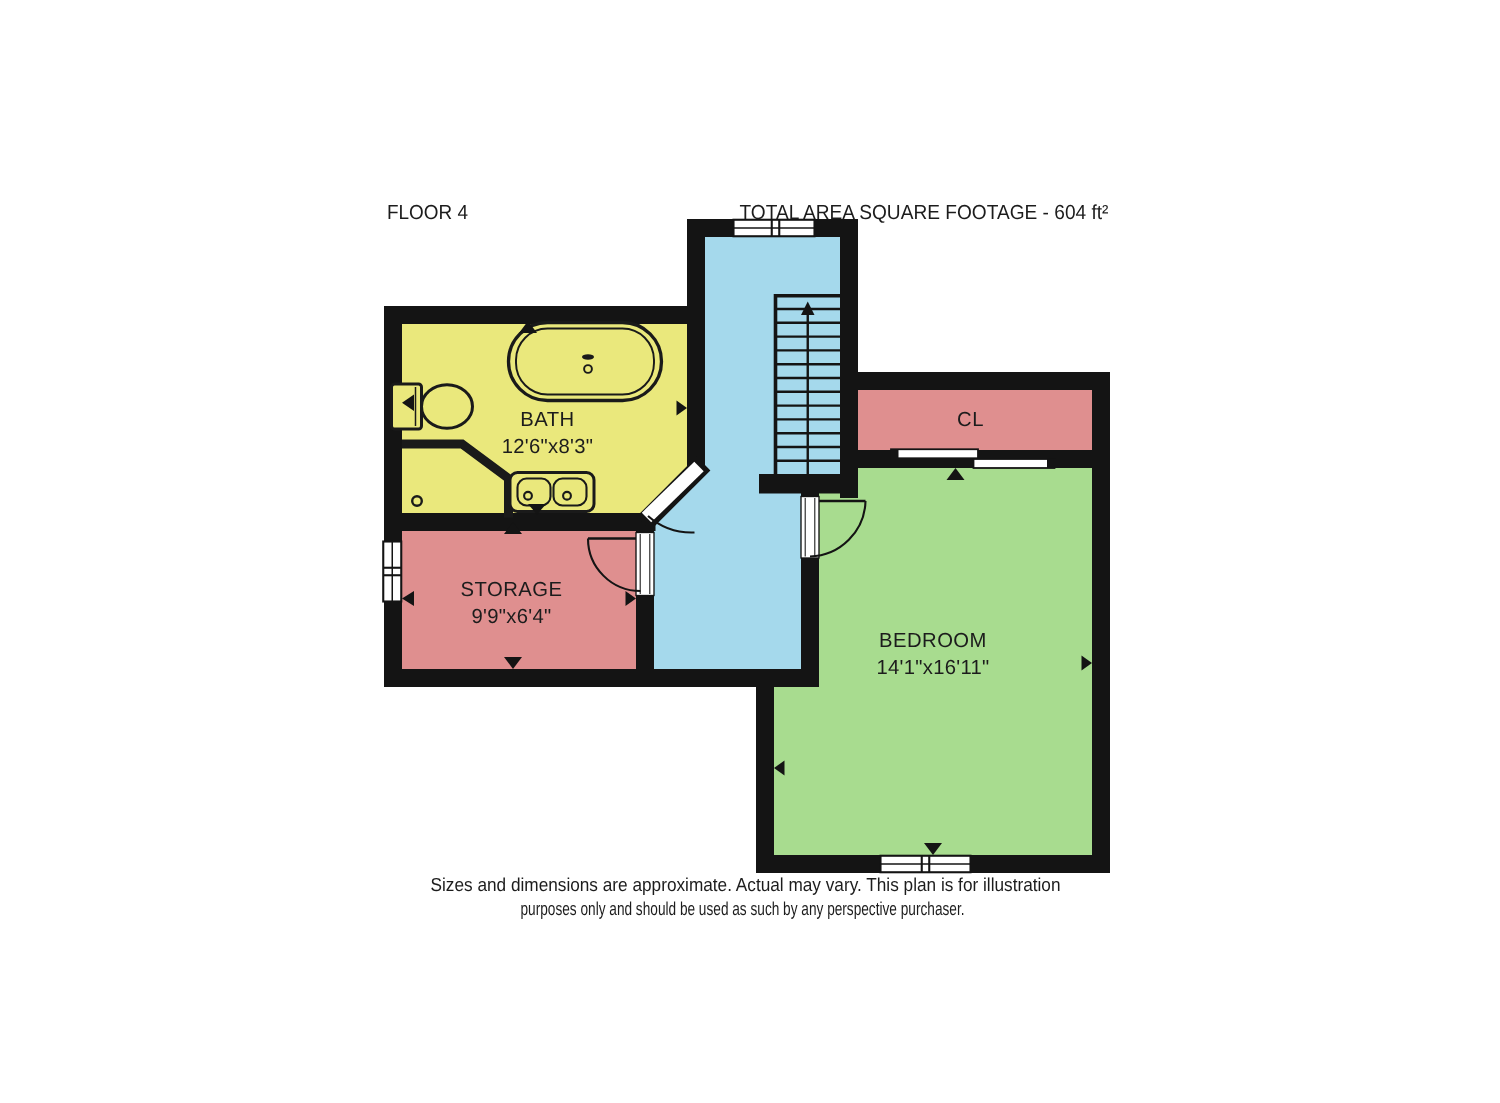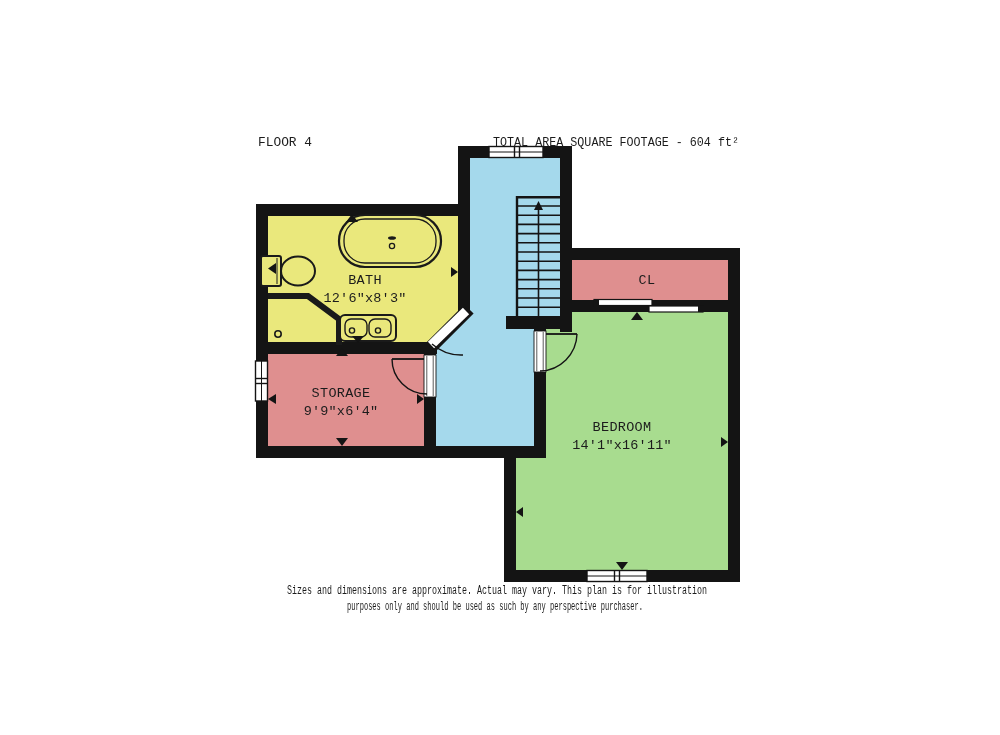--- a/index.html
+++ b/index.html
@@ -1,17 +1,17 @@
 <!DOCTYPE html>
 <html><head>
 <meta charset="utf-8">
 <style>
   html,body{margin:0;padding:0;background:#ffffff;}
   .page{width:1000px;height:735px;position:relative;background:#fff;overflow:hidden;
-        font-family:Liberation Mono, monospace;}
+        font-family:Liberation Sans, sans-serif;}
   svg{position:absolute;left:0;top:0;}
   text{fill:#1c1c1c;}
   .hdr{font-size:13.5px;}
   .room-name{font-size:13.5px;letter-spacing:.3px;}
   .room-dims{font-size:13.5px;letter-spacing:.2px;}
   .ftr{font-size:12.5px;}
 </style>
 </head>
 <body>
 

